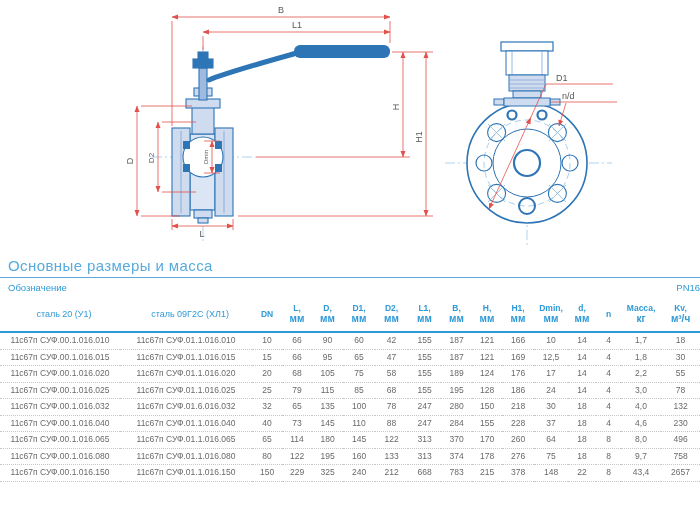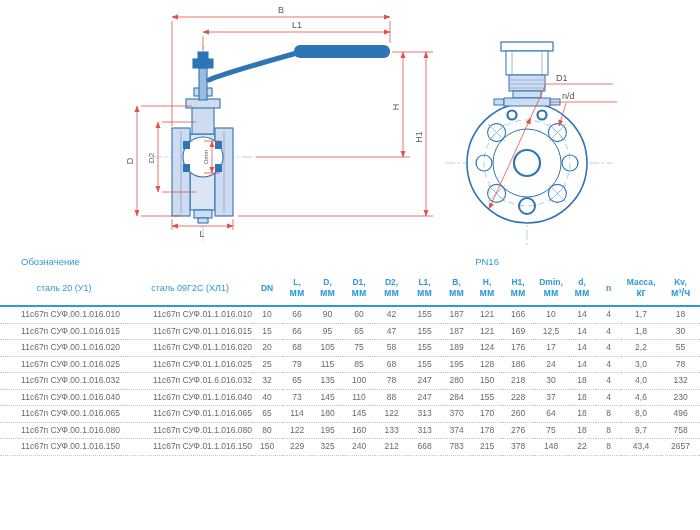--- a/index.html
+++ b/index.html
@@ -5,29 +5,29 @@
   * { margin:0; padding:0; box-sizing:border-box; }
   html,body { background:#ffffff; }
   .page { position:relative; width:700px; height:530px; background:#fff; overflow:hidden;
           font-family:"Liberation Sans", sans-serif; }
   .drawing { display:block; }
   .table-title { padding:5px 8px 5px 8px; font-size:15px; letter-spacing:.4px;
                  color:#58abdc; border-bottom:1px solid #58abdc; height:26px; }
   table.dims { width:700px; table-layout:fixed; border-collapse:collapse; }
   table.dims th, table.dims td { font-family:"Liberation Sans", sans-serif; white-space:nowrap; overflow:hidden; }
   tr.grouprow th { color:#2f9ad6; font-size:9.5px; font-weight:normal; height:18px; vertical-align:middle; }
-  th.desig-group { text-align:left; padding-left:21px; }
-  th.pn-group { text-align:center; padding-left:22px; font-weight:bold; }
+  th.desig-group { text-align:left; padding-left:8px; }
+  th.pn-group { text-align:right; padding-left:22px; font-weight:bold; }
   tr.colrow th { color:#2f9ad6; font-size:8.5px; font-weight:bold; text-align:center;
                  height:36px; vertical-align:middle; border-bottom:2px solid #2f9ad6; }
   tr.colrow th.desig { text-align:center; padding-left:8px; font-weight:normal; font-size:9px; }
   tr.colrow th .unit { display:block; font-size:10px; margin-top:0px; }
   tbody td { font-size:8.5px; color:#69696b; text-align:center; height:15.5px; line-height:15.5px;
              border-bottom:1px dotted #c6c6c6; }
-  tbody td.desig { text-align:right; }
+  tbody td.desig { text-align:center; }
 </style>
 </head>
 <body>
 
 <div class="page">
 
   <svg class="drawing" width="700" height="252" viewBox="0 0 700 252">
     <defs>
       <marker id="arr" viewBox="0 0 10 10" refX="9.5" refY="5" markerWidth="8" markerHeight="8" orient="auto-start-reverse">
         <path d="M0,1 L10,5 L0,9 z" fill="#e2514d"></path>
@@ -175,20 +175,21 @@
         <line x1="551" y1="102" x2="617" y2="102"></line>
         <line x1="566" y1="103" x2="559" y2="126" marker-end="url(#arr)"></line>
       </g>
       <g fill="#58585a" font-size="9" text-anchor="start">
         <text x="556" y="81">D1</text>
         <text x="562" y="99">n/d</text>
       </g>
     </g>
   </svg>
 
+  <div class="table-title">Основные размеры и масса</div>
 
   <table class="dims">
     <colgroup>
       <col style="width:120px">
         <col style="width:132px">
       <col style="width:30px">
         <col style="width:30px">
         <col style="width:31px">
         <col style="width:32px">
       <col style="width:33px">

